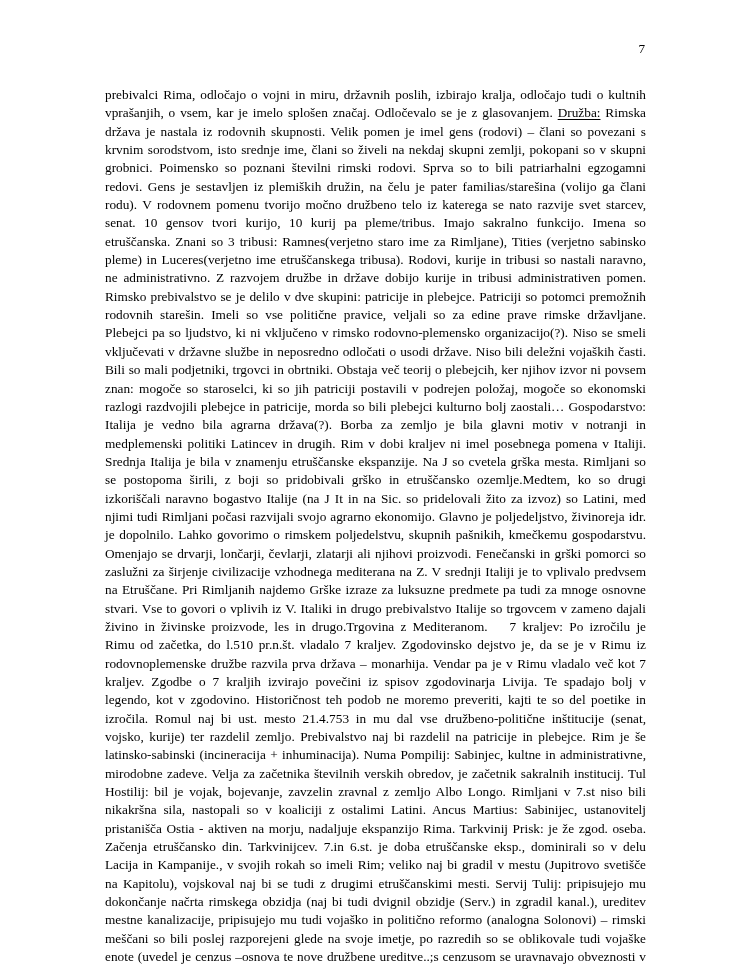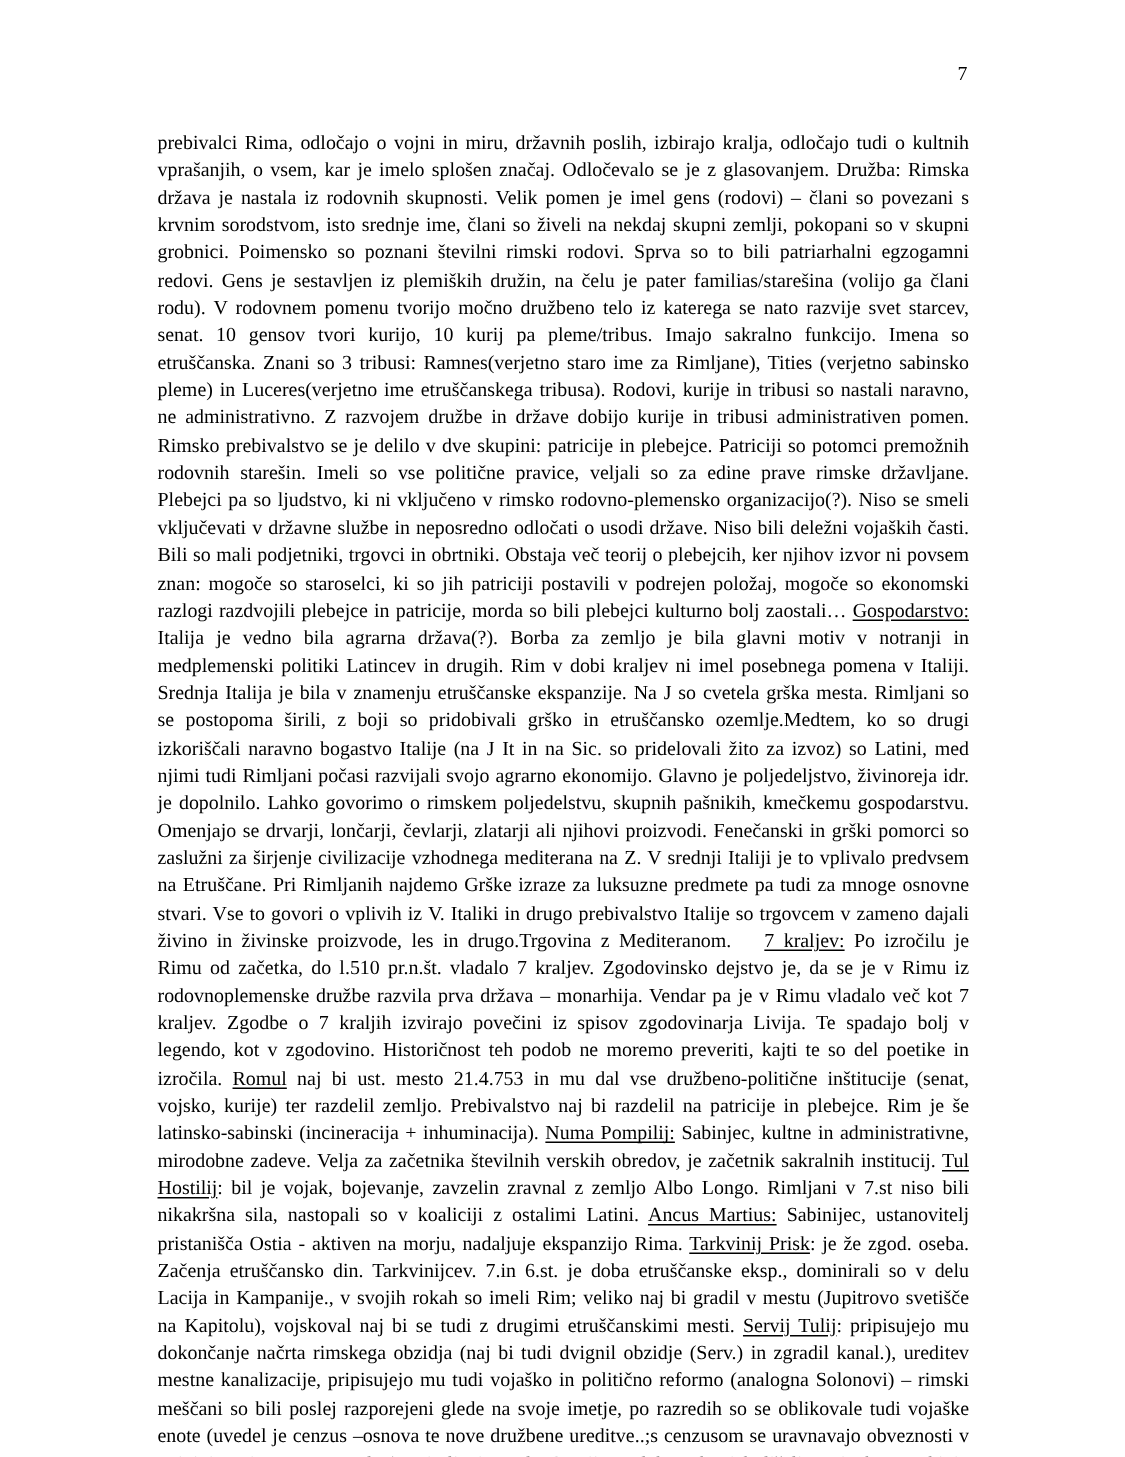--- a/index.html
+++ b/index.html
@@ -38,24 +38,24 @@
   .para {
     margin: 0;
     font-size: 13.3px;
     line-height: 18.35px;
     text-align: justify;
     text-justify: inter-word;
     hyphens: none;
     word-spacing: 0.02em;
   }
   .u {
-    text-decoration: underline;
     text-underline-offset: 1.5px;
   }
   .u-faint {
+    text-decoration: underline;
     text-underline-offset: 1.5px;
   }
   .gap {
     display: inline-block;
     width: 22px;
   }
 </style>
 </head>
 <body>
 

